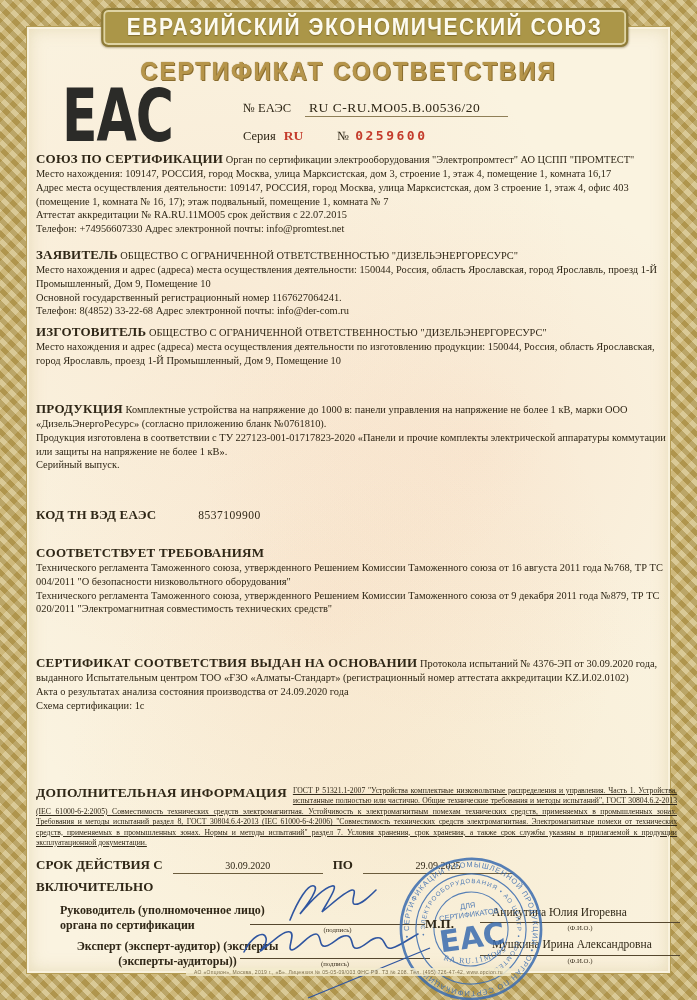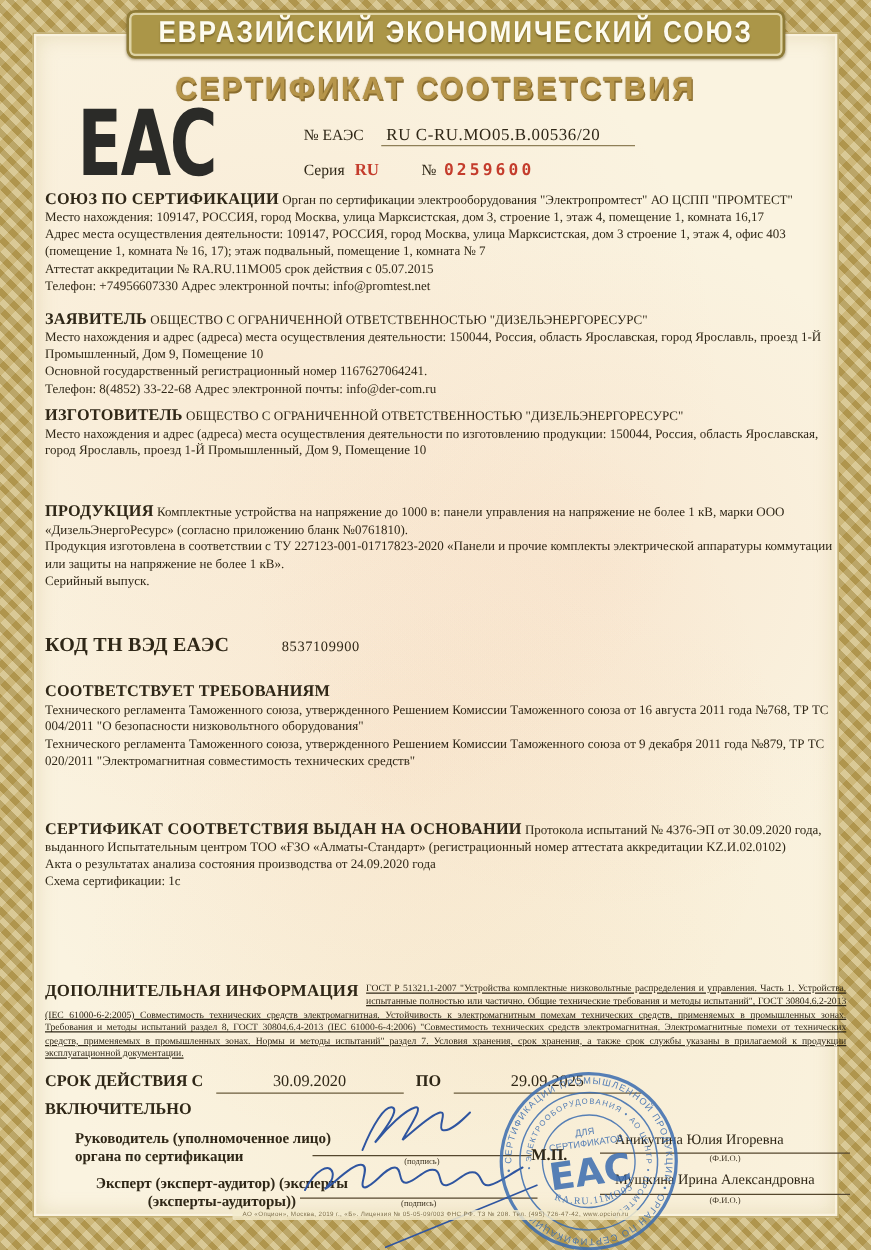--- a/index.html
+++ b/index.html
@@ -51,27 +51,27 @@
   .numrow .lbl{ margin-right:14px;}
   .numrow .val{ font-size:13.5px; letter-spacing:.5px; border-bottom:1px solid #8f7f57; padding:0 28px 1px 4px;}
   .serrow{ top:128px; left:243px; font-size:12.5px; z-index:4; white-space:nowrap;}
   .red{ color:#c43c2c; }
   .serrow .series-val{ font-size:13.5px; font-weight:bold; margin-left:8px;}
   .serrow .no{ margin-left:34px;}
   .serrow .serial{ font-family:"DejaVu Sans Mono", monospace; font-size:13px; font-weight:bold; letter-spacing:2.5px; margin-left:6px;}
   .sec{ left:36px; right:20px; font-size:10.4px; line-height:1.32; z-index:3;}
   .sec-title{ font-weight:bold; font-size:13px; letter-spacing:.2px;}
   .sec p{ margin:0; }
-  .kod .sec-title{ font-size:16px;}
+  .kod .sec-title{ font-size:13px;}
   .kod .val{ font-size:11.5px; margin-left:42px; letter-spacing:.5px;}
   .addl{ text-align:justify; font-size:7.7px; line-height:1.35;text-decoration:underline;}
   .addl .sec-title{ font-size:13.5px; float:left; margin-right:6px; line-height:1;}
   .validity{ font-weight:bold; font-size:13px; white-space:nowrap;}
   .validity .dateline{ display:inline-block; width:150px; border-bottom:1px solid #6b5c3c;
-    text-align:center; font-weight:normal; font-size:13px; margin:0 10px; padding-bottom:1px;}
+    text-align:center; font-weight:normal; font-size:10px; margin:0 10px; padding-bottom:1px;}
   .siglabel{ font-weight:bold; font-size:12px; line-height:1.25; z-index:3;}
   .sigline{ border-bottom:1px solid #55472e; z-index:3;}
   .caption{ font-size:6.8px; text-align:center; color:#3c3221; z-index:3;}
   .name{ font-size:11.5px; z-index:4; white-space:nowrap;}
   .mp{ font-weight:bold; font-size:13px; z-index:6;padding-left:25px;}
   .stamp{ top:848px; left:390px; width:162px; height:162px; z-index:5; opacity:.85; transform:rotate(-8deg);}
   .sig-svg{ z-index:5; }
   .footer-imprint{
     top:969px; left:0; width:100%; text-align:center; z-index:6;
     font-family:"Liberation Sans", sans-serif; font-size:5px; color:#7c6d49; letter-spacing:.3px;
@@ -97,21 +97,21 @@
   </div>
 
   <div class="abs serrow">
     <span>Серия</span><span class="series-val red">RU</span><span class="no">№</span><span class="serial red">0259600</span>
   </div>
 
   <div class="abs sec" style="top:150px">
     <p><span class="sec-title">СОЮЗ ПО СЕРТИФИКАЦИИ</span> <span>Орган по сертификации электрооборудования "Электропромтест" АО ЦСПП "ПРОМТЕСТ"</span></p>
     <p>Место нахождения: 109147, РОССИЯ, город Москва, улица Марксистская, дом 3, строение 1, этаж 4, помещение 1, комната 16,17</p>
     <p>Адрес места осуществления деятельности: 109147, РОССИЯ, город Москва, улица Марксистская, дом 3 строение 1, этаж 4, офис 403 (помещение 1, комната № 16, 17); этаж подвальный, помещение 1, комната № 7</p>
-    <p>Аттестат аккредитации № RA.RU.11МО05 срок действия с 05.07.2015</p>
+    <p>Аттестат аккредитации № RA.RU.11МО05 срок действия с 22.07.2015</p>
     <p>Телефон: +74956607330 Адрес электронной почты: info@promtest.net</p>
   </div>
 
   <div class="abs sec" style="top:246px">
     <p><span class="sec-title">ЗАЯВИТЕЛЬ</span> <span>ОБЩЕСТВО С ОГРАНИЧЕННОЙ ОТВЕТСТВЕННОСТЬЮ "ДИЗЕЛЬЭНЕРГОРЕСУРС"</span></p>
     <p>Место нахождения и адрес (адреса) места осуществления деятельности: 150044, Россия, область Ярославская, город Ярославль, проезд 1-Й Промышленный, Дом 9, Помещение 10</p>
     <p>Основной государственный регистрационный номер 1167627064241.</p>
     <p>Телефон: 8(4852) 33-22-68 Адрес электронной почты: info@der-com.ru</p>
   </div>
 

